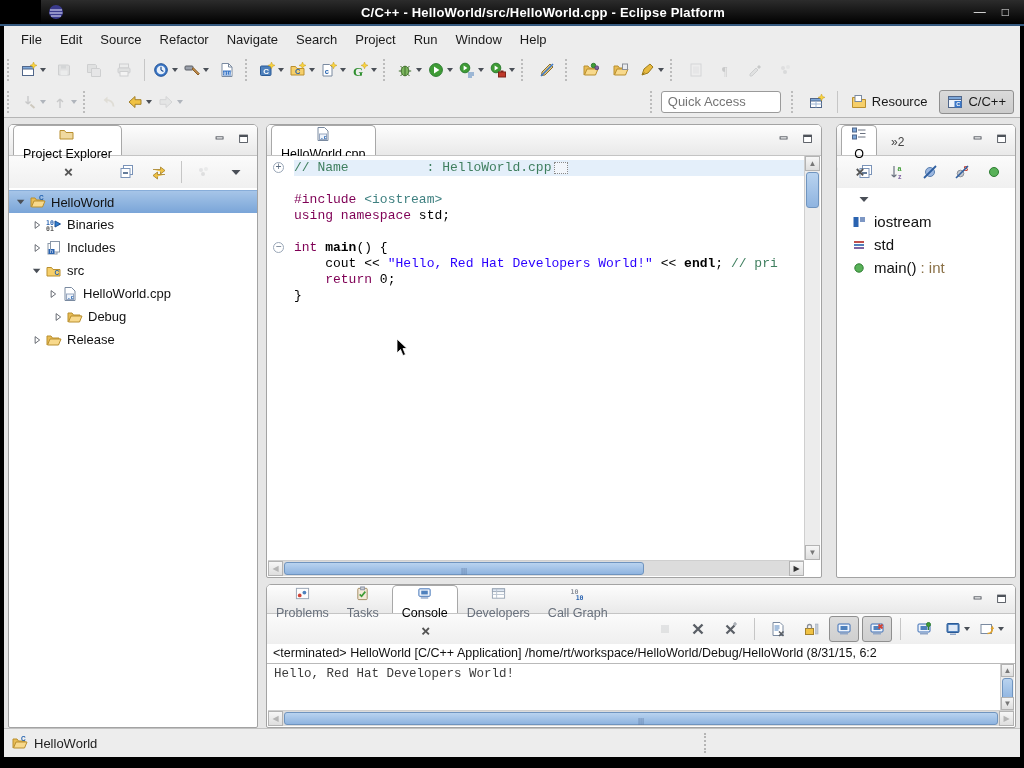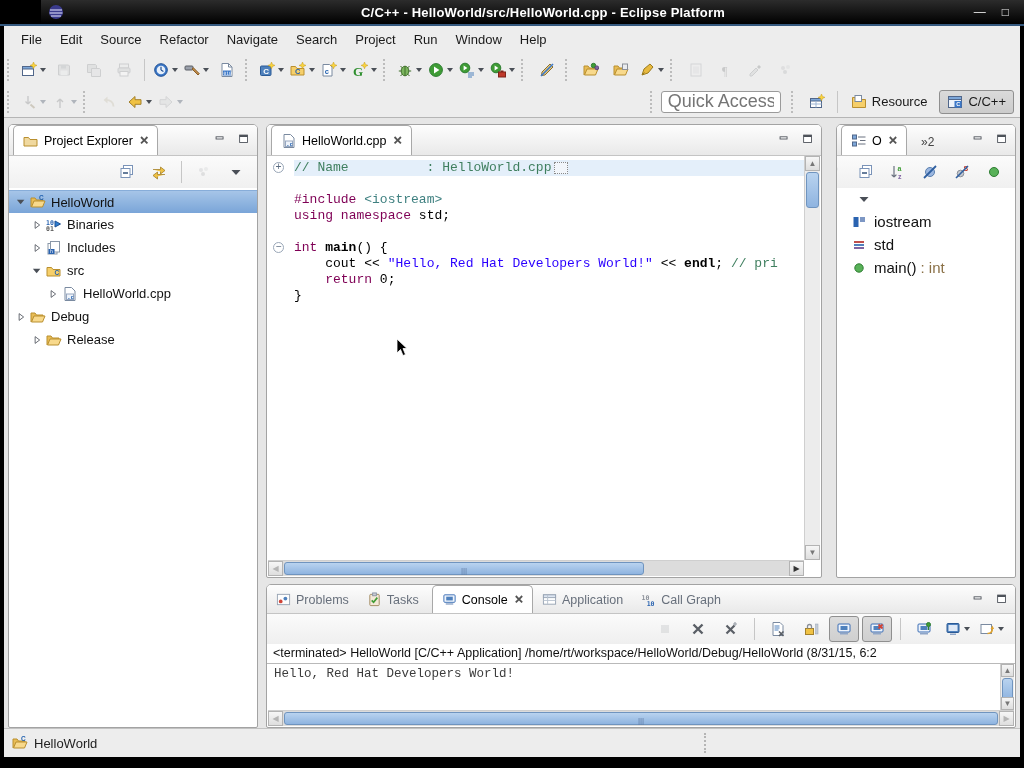--- a/index.html
+++ b/index.html
@@ -26,32 +26,32 @@
   .tbtn{height:24px;min-width:24px;display:flex;align-items:center;justify-content:center;
     border:1px solid transparent;border-radius:3px;padding:0 2px;gap:2px;}
   .tbtn.tg{background:linear-gradient(#dcdcdc,#cfcfcf);border-color:#8f8f8f;}
   .tbtn.dis svg{opacity:.38;filter:grayscale(70%);}
   .dd{width:0;height:0;border-left:3px solid transparent;border-right:3px solid transparent;
     border-top:4px solid #4a4f57;margin-left:1px;}
   .dis .dd{border-top-color:#b0b5bc;}
   .gripper{width:5px;height:22px;border-left:2px dotted #bcbcbc;margin:0 4px 0 3px;}
   .tsep{width:1px;height:22px;background:#c6c6c6;margin:0 5px;}
   .qa-input{width:106px;height:20px;border:1px solid #9a9a9a;border-radius:3px;background:#fff;
-    font-size:18px;color:#8a8a8a;padding:0 6px;font-family:"Liberation Sans",sans-serif;}
+    font-size:13px;color:#8a8a8a;padding:0 6px;font-family:"Liberation Sans",sans-serif;}
   .persp-btn{display:flex;align-items:center;gap:5px;font-size:13px;color:#1a1a1a;
     padding:3px 7px;border:1px solid transparent;border-radius:3px;}
   .persp-btn.active{background:linear-gradient(#dadada,#cccccc);border-color:#8f8f8f;}
   .right-cluster{margin-left:auto;display:flex;align-items:center;padding-right:6px;}
   
   .workspace{position:absolute;left:4px;top:118px;width:1016px;height:639px;background:#e6e6e6;}
   .panel{position:absolute;border:1px solid #a3a3a3;border-radius:5px 5px 2px 2px;background:#fff;
     box-sizing:border-box;overflow:hidden;}
   .phead{height:30px;background:linear-gradient(#fdfdfd,#e9e9e9);border-bottom:1px solid #c4c4c4;
     display:flex;align-items:flex-end;position:relative;}
-  .ptab{display:flex;align-items:center;gap:5px;height:29px;padding:0 9px;font-size:12.5px;color:#68707c;}
+  .ptab{display:flex;align-items:center;gap:5px;height:29px;padding:0 9px;font-size:12.5px;color:#68707c;flex-direction:column;}
   .ptab.active{background:#fff;border:1px solid #a8a8a8;border-bottom:none;border-radius:5px 5px 0 0;
     color:#000;margin-left:4px;}
   .ptab .close{color:#555;font-size:11px;margin-left:2px;}
   .minmax{position:absolute;right:6px;top:7px;display:flex;gap:10px;}
   .vtoolbar{height:32px;display:flex;align-items:center;justify-content:flex-end;gap:2px;
     padding-right:6px;background:linear-gradient(#fbfbfb,#f0f0f0);}
   .overflow-lbl{font-size:12px;color:#444;margin-left:14px;padding-bottom:6px;}
   
   .tree{font-size:13px;color:#111;padding-top:2px;}
   .trow{height:23px;display:flex;align-items:center;white-space:nowrap;}
@@ -578,21 +578,21 @@
             <span>
               <svg width="16" height="16" viewBox="0 0 16 16">
                 <path d="M3 1.5h6.5L13 5v9.5H3z" fill="#fff" stroke="#7a8aa0"></path>
                 <rect x="4.5" y="8" width="7" height="5.5" fill="#eef3fa" stroke="#97a7c0"></rect>
                 <text x="5.3" y="12.6" font-size="5.5" fill="#1f5fae" font-family="monospace" font-weight="bold">.c</text>
               </svg>
             </span>
           </span>
           <span class="tlabel">HelloWorld.cpp</span>
         </div>
-        <div class="trow" style="padding-left: 4px;">
+        <div class="trow" style="padding-left: 13px; margin-left: 28px;">
           <span class="arrow">
             <svg width="12" height="12" viewBox="0 0 16 16">
               <path d="M5.5 3.5l6 4.5-6 4.5z" fill="#fff" stroke="#4a4f57" stroke-width="1.1"></path>
             </svg>
           </span>
           <span class="ticon">
             <span>
               <svg width="16" height="16" viewBox="0 0 16 16">
                 <path d="M1 13V4h4l1.5 2H13v1" fill="#e8bc55" stroke="#b98f2f"></path>
                 <path d="M4 7h11l-2.5 6H1.5z" fill="#f8d98c" stroke="#b98f2f"></path>
@@ -818,21 +818,21 @@
           <span class="close">❌︎</span>
         </span>
         <span class="ptab" style="height: 27px;">
           <span>
             <svg width="15" height="15" viewBox="0 0 16 16">
               <rect x="1.5" y="3" width="13" height="10" fill="#fff" stroke="#98a4b4"></rect>
               <rect x="1.5" y="3" width="13" height="3" fill="#dde6f2" stroke="#98a4b4"></rect>
               <path d="M6 3v10M1.5 9h13" stroke="#b9c2cf"></path>
             </svg>
           </span>
-          <span>Application</span>
+          <span>Developers</span>
         </span>
         <span class="ptab" style="height: 27px;">
           <span>
             <svg width="15" height="15" viewBox="0 0 16 16">
               <text x="0.5" y="8" font-size="7" font-family="monospace" font-weight="bold" fill="#8a8f98">10</text>
               <text x="6" y="14.5" font-size="7" font-family="monospace" font-weight="bold" fill="#2a63b0">10</text>
             </svg>
           </span>
           <span>Call Graph</span>
         </span>

